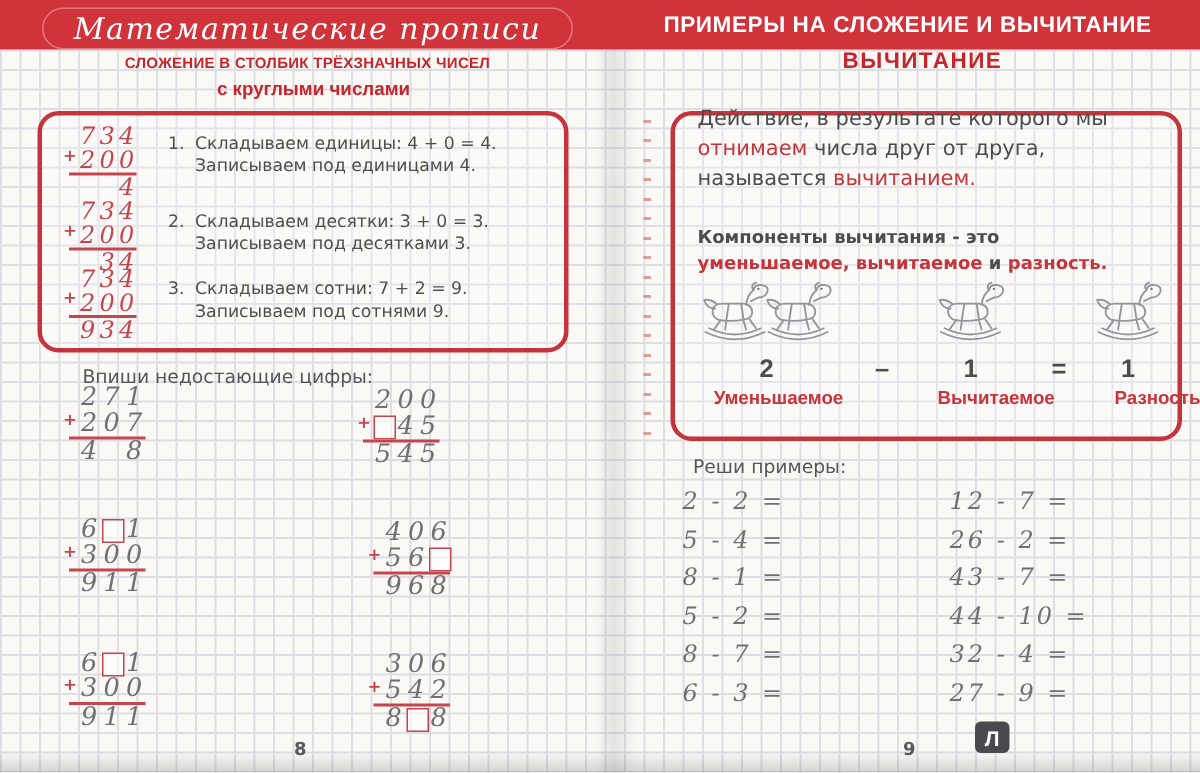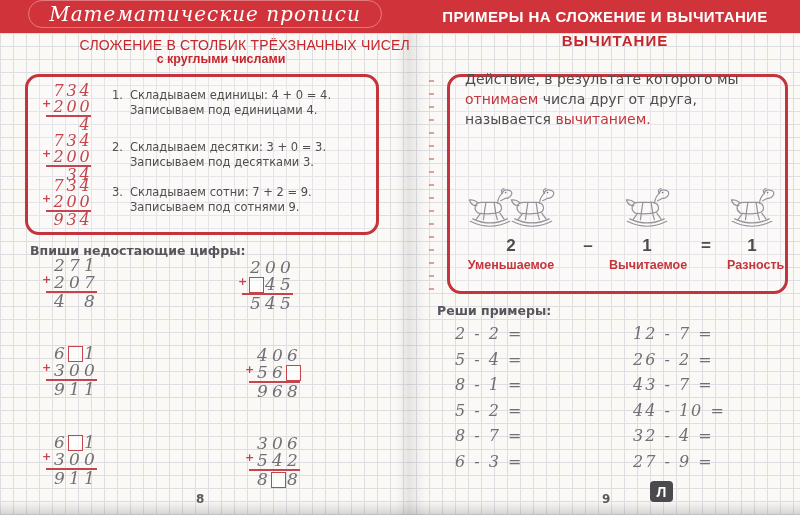--- a/index.html
+++ b/index.html
@@ -8,38 +8,38 @@
     background-color:#faf9f6;
     background-image:
       linear-gradient(#dddde2 1px, transparent 1px),
       linear-gradient(90deg, #dddde2 1px, transparent 1px);
     background-size:13px 13px;
     background-position:0 33px;
     font-family:"DejaVu Sans", sans-serif;
   }
   
   .band{position:absolute;left:0;top:0;width:800px;height:33px;background:#d1333a;}
-  .band-left{position:absolute;left:0;top:0;width:410px;height:33px;display:flex;align-items:flex-start;justify-content:center;}
+  .band-left{position:absolute;left:0;top:0;width:410px;height:33px;display:flex;align-items:flex-end;justify-content:center;}
   .band-left-frame{border:1px solid rgba(255,255,255,.35);border-radius:14px;padding:1px 20px;}
   .script-title{font-family:"DejaVu Serif", serif;font-style:italic;font-size:20px;color:#fff;letter-spacing:1px;}
   .band-right{position:absolute;left:410px;top:0;width:390px;height:33px;display:flex;align-items:center;justify-content:center;}
   .band-right-title{font-family:"Liberation Sans", sans-serif;font-weight:bold;font-size:15px;color:#fff;letter-spacing:.4px;}
 
   
   .spine{position:absolute;left:396px;top:33px;width:30px;height:482px;
     background:linear-gradient(90deg, rgba(90,90,95,0) 0%, rgba(90,90,95,.14) 45%, rgba(90,90,95,.10) 55%, rgba(90,90,95,0) 100%);}
   .gutter-rules{position:absolute;left:429px;top:80px;width:5px;height:214px;opacity:.5;
     background:repeating-linear-gradient(to bottom,#c4454e 0 2px, transparent 2px 13px);}
   .bottom-shadow{position:absolute;left:0;top:501px;width:800px;height:14px;
     background:linear-gradient(to bottom, rgba(110,110,118,0), rgba(110,110,118,.28));}
 
   
-  .lp-title{position:absolute;left:0;top:37px;width:410px;text-align:right;
-    font-family:"Liberation Sans", sans-serif;font-weight:normal;font-size:14px;color:#c5262e;letter-spacing:.2px;}
-  .lp-sub{position:absolute;left:16px;top:52px;width:410px;text-align:center;
+  .lp-title{position:absolute;left:0;top:37px;width:410px;text-align:center;
+    font-family:"Liberation Sans", sans-serif;font-weight:bold;font-size:10px;color:#c5262e;letter-spacing:.2px;}
+  .lp-sub{position:absolute;left:4px;top:52px;width:410px;text-align:center;
     font-family:"Liberation Sans", sans-serif;font-weight:bold;font-size:12.5px;color:#c5262e;}
 
   
   .rbox{position:absolute;border:3px solid #c4343c;border-radius:14px;background:rgba(255,255,255,.25);}
   .box-left{left:25px;top:74px;width:348px;height:155px;}
   .box-right{left:447px;top:74px;width:335px;height:214px;}
 
   
   .colsum{position:absolute;}
   .plus{position:absolute;left:-10px;top:14px;color:#c4454e;font-size:11px;font-weight:bold;}
@@ -50,37 +50,37 @@
   .we .cell{color:#c4454e;}
   .ex .cell{color:#707074;width:15px;font-size:17px;height:17px;line-height:17px;}
   .ex .plus{top:16px;}
   .cell.missing{position:relative;}
   .cell.missing::after{content:"";position:absolute;left:1px;top:1px;width:12px;height:13px;border:1.5px solid #c4454e;background:rgba(255,255,255,.6);}
   .ex .cell.missing::after{width:13px;height:14px;}
 
   
   .step{position:absolute;display:flex;font-size:11.5px;line-height:15px;color:#4e4e4c;width:260px;}
   .stepnum{width:18px;flex:none;}
-  .prompt{position:absolute;font-size:12.5px;font-weight:bold;color:#55555a;}
+  .prompt{position:absolute;font-size:12.5px;font-weight:normal;color:#55555a;margin-left:25px;}
 
   .pagenum{position:absolute;font-size:12px;font-weight:bold;color:#5a5a5e;}
 
   
   .rp-title{position:absolute;left:430px;top:32px;width:370px;text-align:center;
     font-family:"Liberation Sans", sans-serif;font-weight:bold;font-size:15px;color:#c5262e;letter-spacing:1px;}
   .def{position:absolute;left:465px;top:69px;width:304px;font-size:14px;line-height:20px;color:#4c4c4c;}
   .comp{position:absolute;left:465px;top:150px;width:302px;font-size:12px;line-height:16.5px;font-weight:bold;color:#4c4c4c;}
   .red{color:#c5353c;}
 
   .horse-zone{position:absolute;left:455px;top:182px;width:322px;}
   .hz-grid{display:grid;grid-template-columns:112px 42px 76px 42px 50px;}
   .hz-horses{display:flex;justify-content:center;align-items:flex-end;height:52px;}
   .horse{width:46px;height:50px;flex:none;margin:0 -2px;}
   .hnum{text-align:center;font-size:17px;font-weight:bold;color:#4c4c4c;height:24px;line-height:24px;font-family:"Liberation Sans", sans-serif;}
-  .hlabel{text-align:center;font-size:12.5px;font-weight:bold;color:#c5353c;font-family:"Liberation Sans", sans-serif;white-space:nowrap;}
+  .hlabel{text-align:center;font-size:12.5px;font-weight:bold;color:#c5353c;font-family:"Liberation Sans", sans-serif;white-space:nowrap;padding-left:16px;}
 
   .exlines{position:absolute;display:flex;flex-direction:column;gap:9.5px;
     font-family:"DejaVu Serif", serif;font-style:italic;font-size:16px;color:#707074;letter-spacing:2px;}
   .exline{height:16px;line-height:16px;white-space:nowrap;}
 
   .logo{position:absolute;left:650px;top:481px;width:23px;height:21px;border-radius:4px;
     background:#4a4a4e;color:#fff;display:flex;align-items:center;justify-content:center;
     font-family:"Liberation Sans", sans-serif;font-weight:bold;font-size:14px;}
   svg.defs{position:absolute;width:0;height:0;}
 </style>
@@ -322,20 +322,21 @@
   </div>
 
   <div class="pagenum" style="left:196px;top:492px;">8</div>
 
   <div class="rp-title">ВЫЧИТАНИЕ</div>
 
   <div class="rbox box-right"></div>
 
   <div class="def"><span>Действие, в результате которого мы </span><span class="red">отнимаем</span><span> числа друг от друга, называется </span><span class="red">вычитанием.</span></div>
 
+  <div class="comp"><span>Компоненты вычитания - это </span><span class="red">уменьшаемое,</span> <span class="red">вычитаемое</span><span> и </span><span class="red">разность.</span></div>
 
   <div class="horse-zone">
     <div class="hz-grid">
       <div class="hz-horses">
         <svg class="horse">
             <use href="#horse-shape"></use>
           </svg>
         <svg class="horse">
             <use href="#horse-shape"></use>
           </svg>

